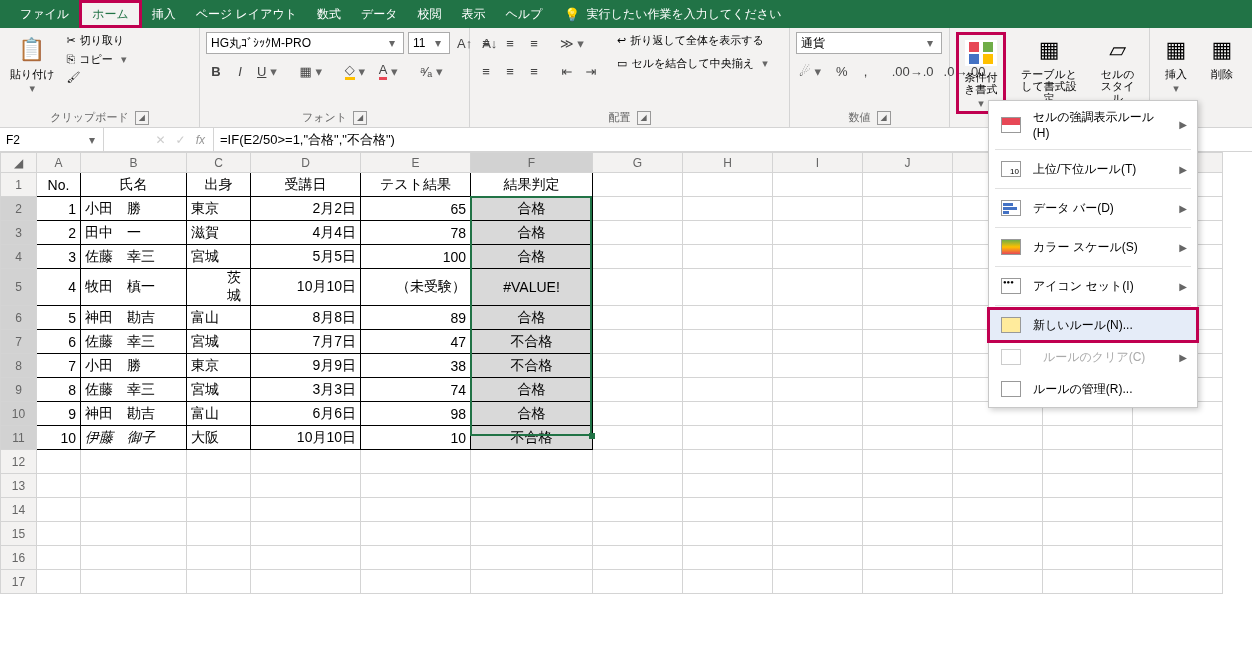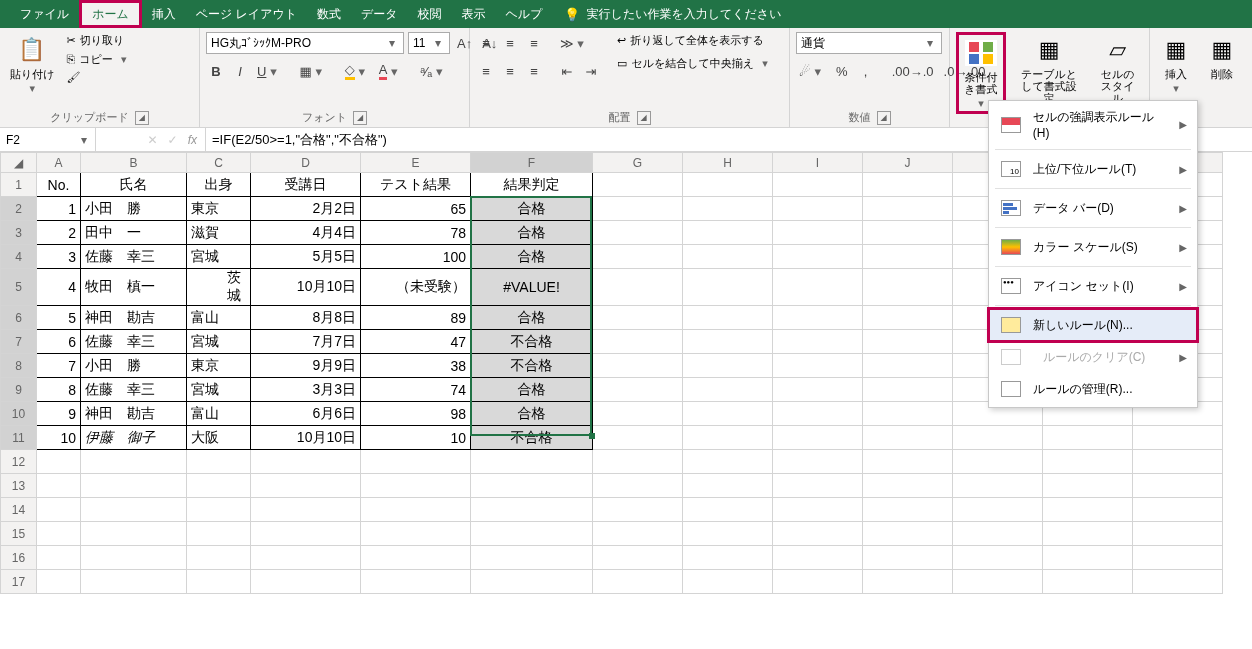--- a/index.html
+++ b/index.html
@@ -51,21 +51,21 @@
 .ic-databar{ width:20px; height:16px; border:1px solid #999; display:flex; flex-direction:column; justify-content:space-around; padding:1px;}
 .ic-databar span{height:3px; background:#4472c4;}
 .ic-colorscale{ width:20px; height:16px; background:linear-gradient(#70ad47,#ffc000,#e74856); border:1px solid #999;}
 .ic-iconset{ width:20px; height:16px; border:1px solid #999; background:#fff; display:flex; flex-direction:column; font-size:6px; line-height:5px; padding:1px;}
 .ic-new{ width:20px; height:16px; border:1px solid #999; background:#ffeb9c;}
 .ic-clear{ width:20px; height:16px; background:#fff; border:1px solid #ccc;}
 .ic-manage{ width:20px; height:16px; border:1px solid #999; background:#fff;}
 
 
 .fbar{ height:24px; background:#fff; border-bottom:1px solid #d4d4d4; display:flex; align-items:stretch;}
-.namebox{ width:96px; border-right:1px solid #d4d4d4; display:flex; align-items:center; padding:0 6px; font-size:12px; position:relative;}
+.namebox{ width:104px; border-right:1px solid #d4d4d4; display:flex; align-items:center; padding:0 6px; font-size:12px; position:relative;}
 .namebox .dd{position:absolute; right:4px;}
 .fxicons{ width:110px; border-right:1px solid #d4d4d4; display:flex; align-items:center; justify-content:flex-end; gap:10px; padding:0 8px; color:#999;}
 .fxinput{ flex:1; display:flex; align-items:center; padding:0 6px; font-size:13px;}
 
 
 .gridwrap{ position:relative; height:calc(649px - 28px - 100px - 24px); overflow:hidden;}
 table.grid{ border-collapse:collapse; table-layout:fixed;}
 .grid th, .grid td{ border:1px solid #d4d4d4; height:24px; font-size:14px; padding:0 4px; background:#fff;}
 .grid thead th{ background:#f3f2f1; color:#666; font-weight:normal; text-align:center; font-size:12px; height:20px;}
 .grid .rowhdr{ background:#f3f2f1; color:#666; text-align:center; width:36px; font-size:12px;}

